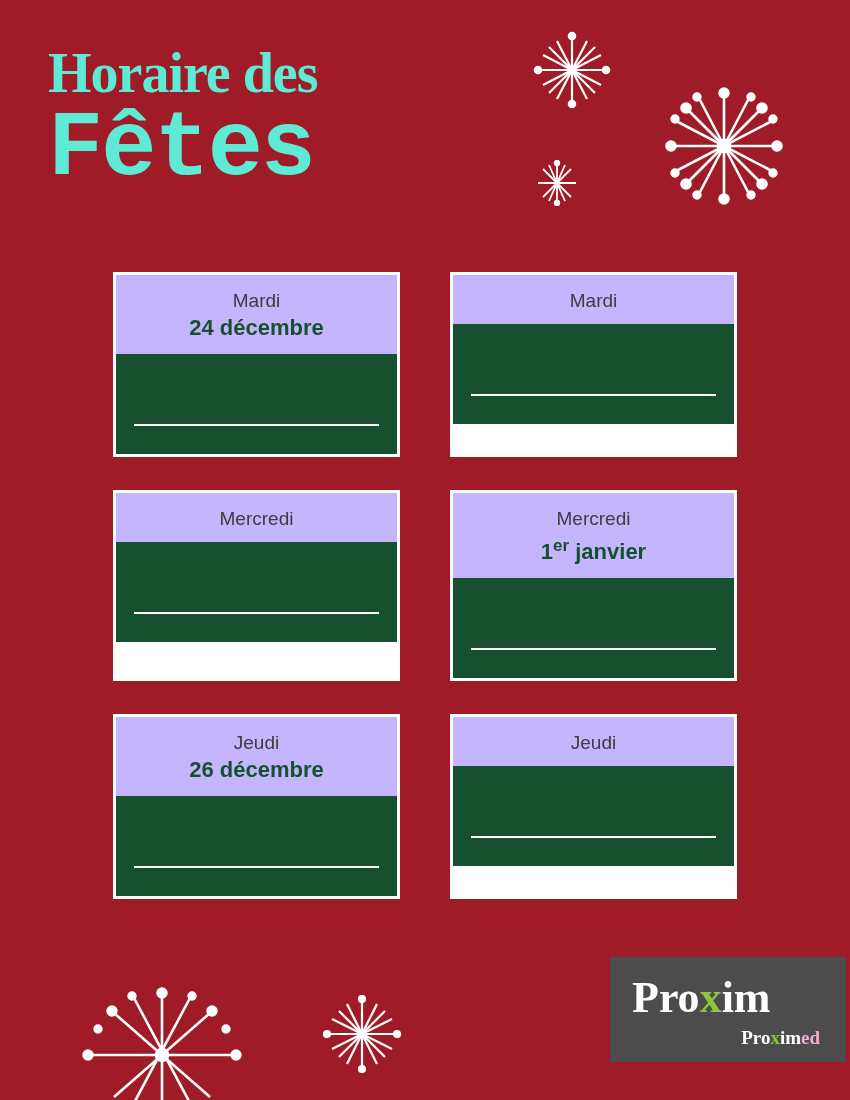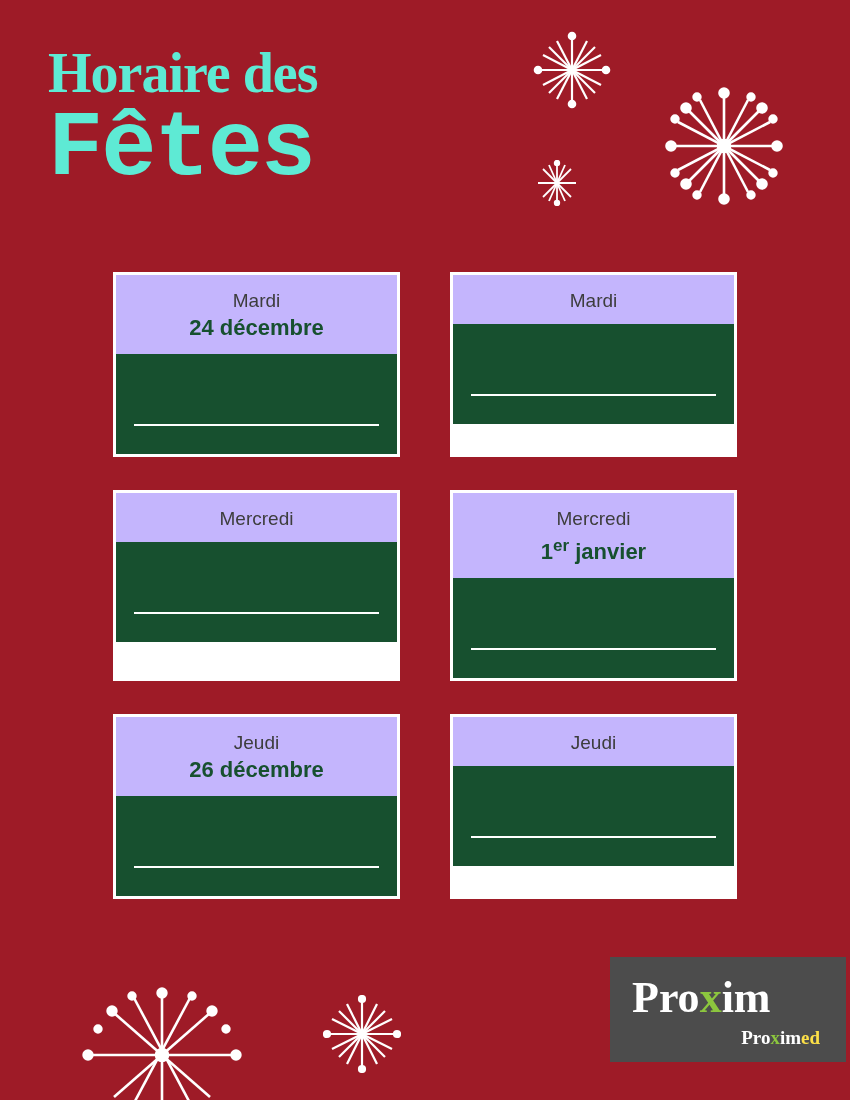--- a/index.html
+++ b/index.html
@@ -124,21 +124,21 @@
   .logo-sub {
     position: absolute;
     right: 26px;
     top: 70px;
     color: #ffffff;
     font-family: "Liberation Serif", serif;
     font-weight: bold;
     font-size: 19px;
   }
   .logo-sub .x { color: #8cc63e; }
-  .logo-sub .ed { color: #fde047; }
+  .logo-sub .ed { color: #f9a8d4; }
 </style>
 </head>
 <body>
 
 <div class="title-block">
   <div class="title-line1">Horaire des</div>
   <div class="title-line2">Fêtes</div>
 </div>
 
 <div class="flake" style="left:533px; top:30px;">

